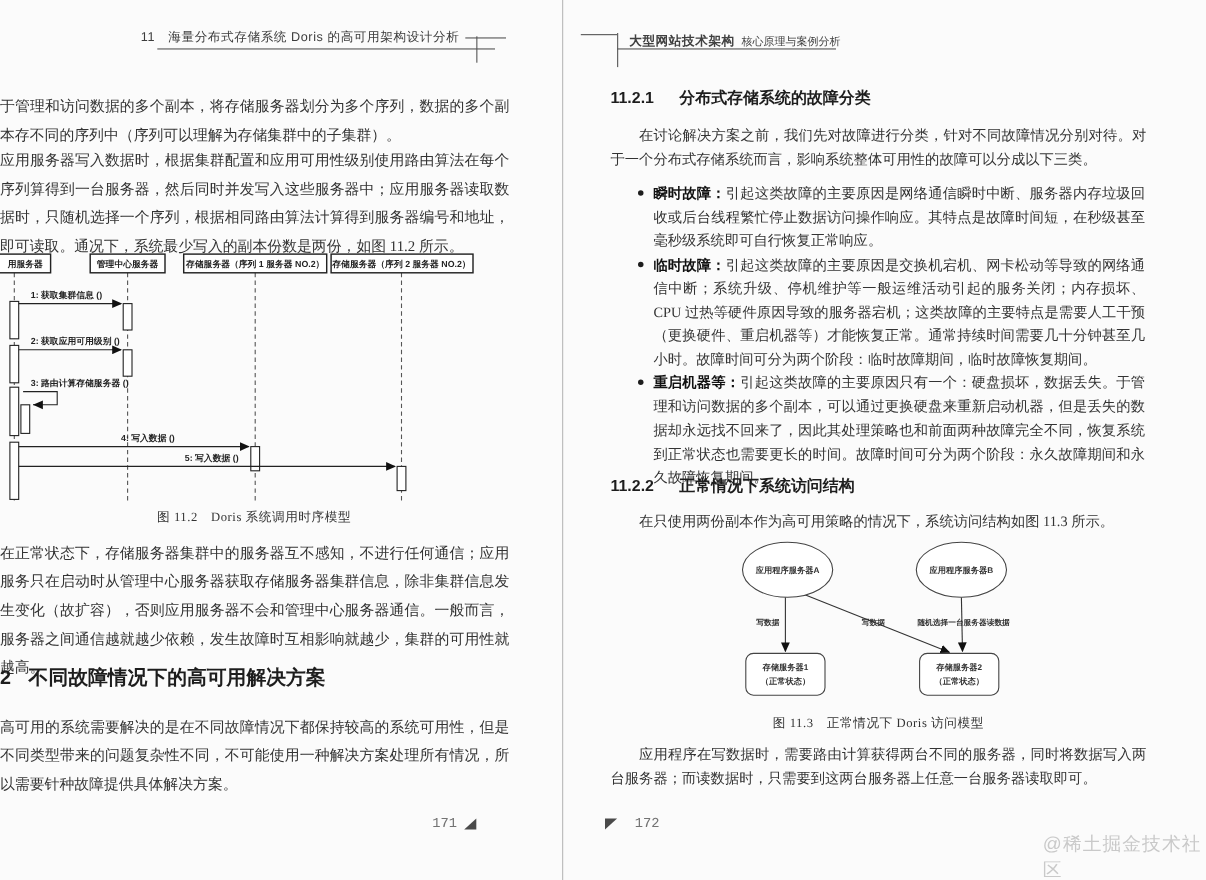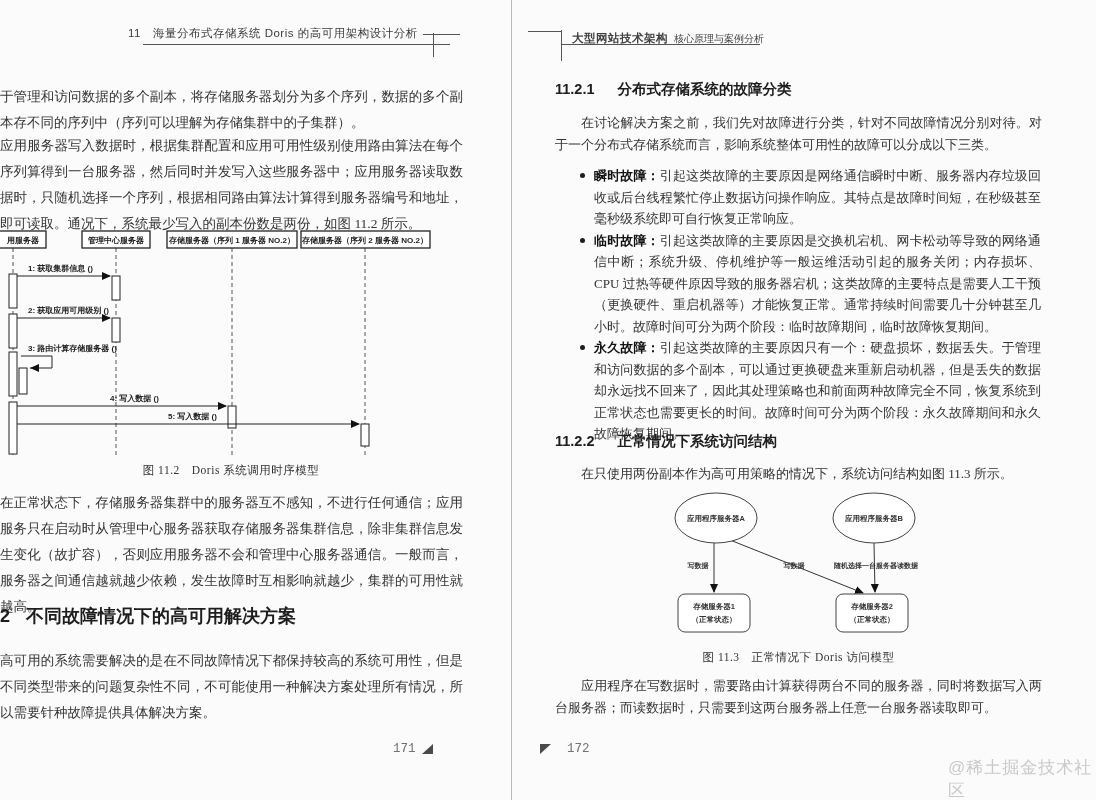--- a/index.html
+++ b/index.html
@@ -86,21 +86,21 @@
   #fig113 { position:absolute; left:106px; top:490px; }
 
   
   .page-num {
     position:absolute; top:742px;
     font-family:Liberation Mono, monospace;
     font-size:12.5px; color:#737373;
     display:flex; align-items:center; gap:6px;
   }
   #lp-page-num { left:393px; }
-  #rp-page-num { left:28px;gap:16px; }
+  #rp-page-num { left:38px;gap:16px; }
   .tri { width:0; height:0; display:inline-block; }
   .tri-right { border-bottom:10px solid #4a4a4a; border-left:11px solid transparent; }
   .tri-left  { border-top:10px solid #4a4a4a;  border-right:11px solid transparent; }
 
   .watermark {
     position:absolute; left:905px; top:756px;
     font-size:17px; color:#c9c9c9; letter-spacing:1px;
     font-family:"Liberation Sans", sans-serif;
     margin-left:43px;
   }
@@ -206,21 +206,21 @@
     <div class="bullet">
       <span class="bullet-dot"></span>
       <span class="bullet-term">瞬时故障：</span><span>引起这类故障的主要原因是网络通信瞬时中断、服务器内存垃圾回收或后台线程繁忙停止数据访问操作响应。其特点是故障时间短，在秒级甚至毫秒级系统即可自行恢复正常响应。</span>
     </div>
     <div class="bullet">
       <span class="bullet-dot"></span>
       <span class="bullet-term">临时故障：</span><span>引起这类故障的主要原因是交换机宕机、网卡松动等导致的网络通信中断；系统升级、停机维护等一般运维活动引起的服务关闭；内存损坏、CPU 过热等硬件原因导致的服务器宕机；这类故障的主要特点是需要人工干预（更换硬件、重启机器等）才能恢复正常。通常持续时间需要几十分钟甚至几小时。故障时间可分为两个阶段：临时故障期间，临时故障恢复期间。</span>
     </div>
     <div class="bullet">
       <span class="bullet-dot"></span>
-      <span class="bullet-term">永久故障：</span><span>引起这类故障的主要原因只有一个：硬盘损坏，数据丢失。于管理和访问数据的多个副本，可以通过更换硬盘来重新启动机器，但是丢失的数据却永远找不回来了，因此其处理策略也和前面两种故障完全不同，恢复系统到正常状态也需要更长的时间。故障时间可分为两个阶段：永久故障期间和永久故障恢复期间。</span>
+      <span class="bullet-term">重启机器等：</span><span>引起这类故障的主要原因只有一个：硬盘损坏，数据丢失。于管理和访问数据的多个副本，可以通过更换硬盘来重新启动机器，但是丢失的数据却永远找不回来了，因此其处理策略也和前面两种故障完全不同，恢复系统到正常状态也需要更长的时间。故障时间可分为两个阶段：永久故障期间和永久故障恢复期间。</span>
     </div>
   </div>
 
   <div class="rp-section" style="top:432px;">
     <span class="sec-num">11.2.2</span><span>正常情况下系统访问结构</span>
   </div>
 
   <div class="rp-para indent" style="top:463px;">在只使用两份副本作为高可用策略的情况下，系统访问结构如图 11.3 所示。</div>
 
   <svg id="fig113" width="420" height="158" viewBox="0 0 420 158">

